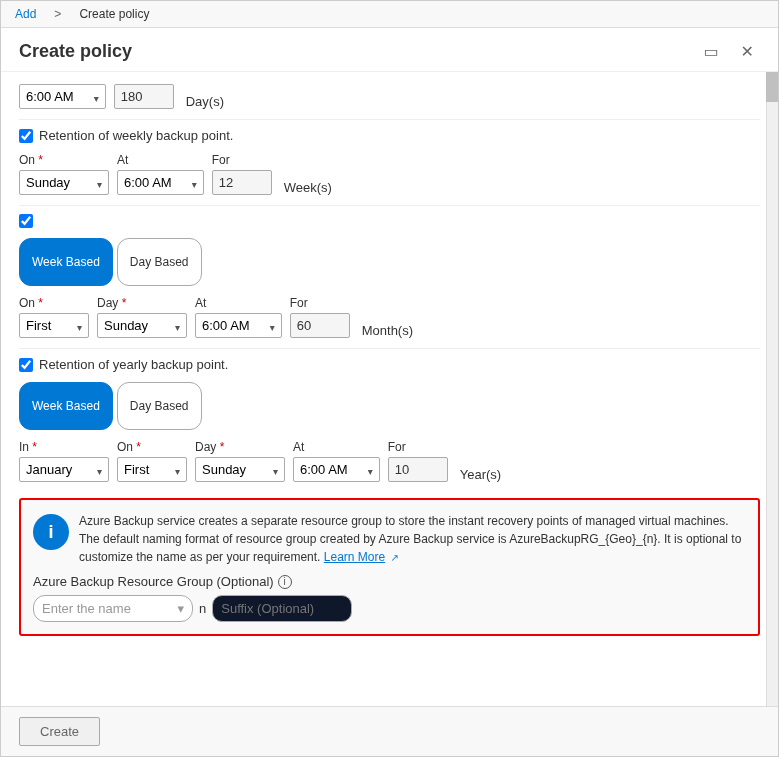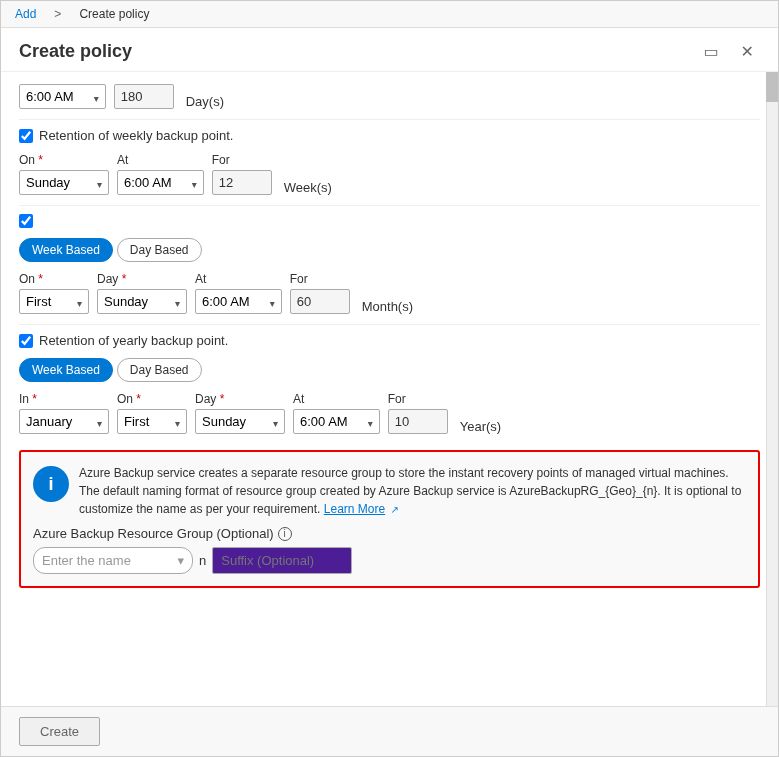--- a/index.html
+++ b/index.html
@@ -128,21 +128,21 @@
     }
     .required {
       color: #c00;
     }
     .tab-group {
       display: flex;
       gap: 4px;
       margin-bottom: 10px;
     }
     .tab-btn {
-      padding: 4px 12px;
+      padding: 16px 12px;
       border-radius: 12px;
       border: 1px solid #aaa;
       font-size: 12px;
       cursor: pointer;
       background: #fff;
       color: #333;
     }
     .tab-btn.active {
       background: #0078d4;
       color: #fff;
@@ -218,25 +218,25 @@
       padding: 5px 8px;
       font-size: 13px;
       width: 160px;
       background: #fff;
       color: #999;
       display: flex;
       justify-content: space-between;
     }
     .suffix-input {
       border: 1px solid #aaa;
-      border-radius: 2px;
+      border-radius: 10px;
       padding: 5px 8px;
       font-size: 13px;
       width: 140px;
-      background: #4c1d95;
+      background: #0f172a;
       color: #999;
     }
     .n-separator {
       color: #333;
       font-size: 13px;
       margin: 0 2px;
     }
     .panel-footer {
       padding: 10px 18px;
       border-top: 1px solid #ddd;

